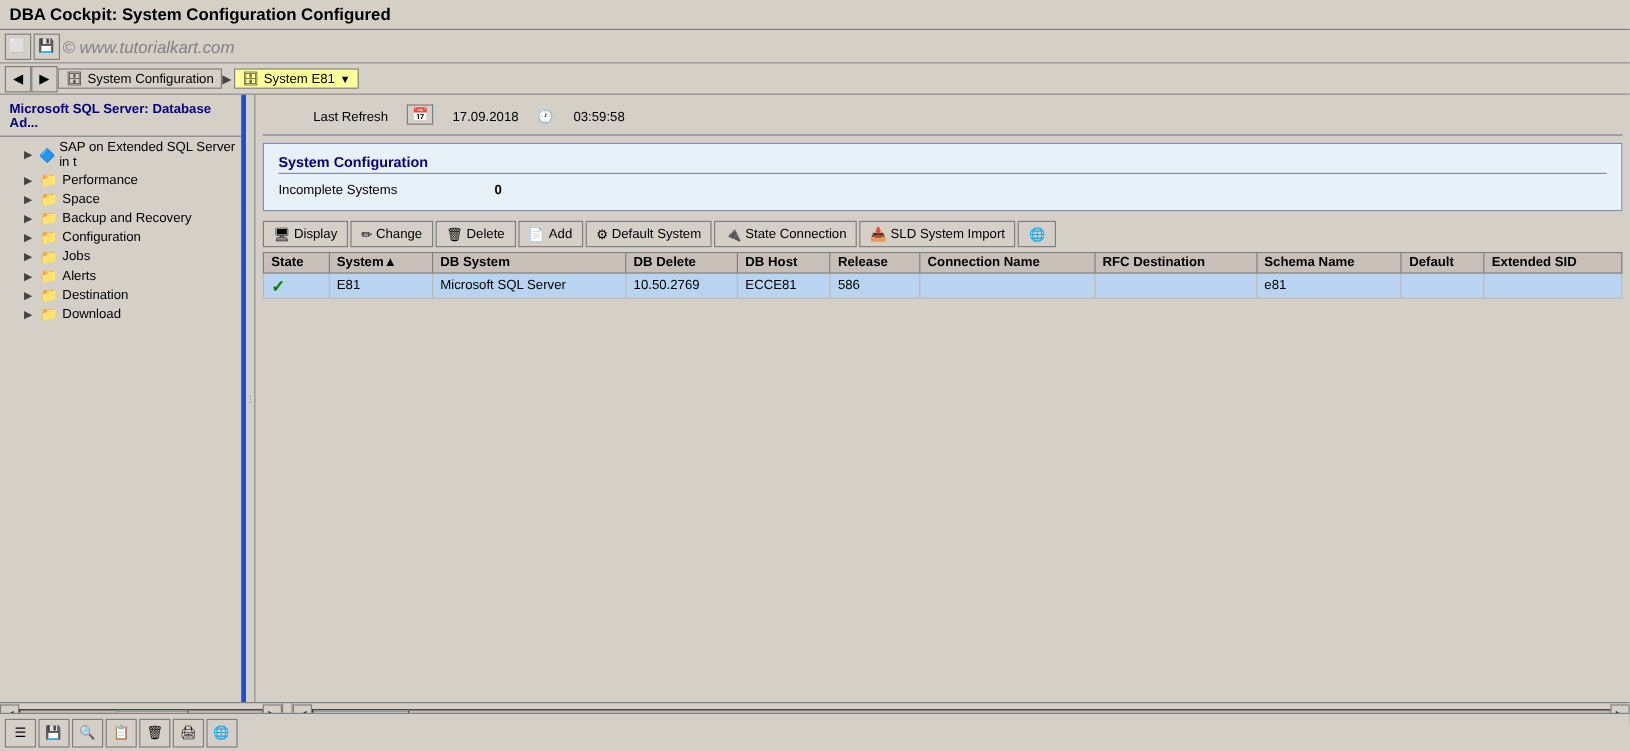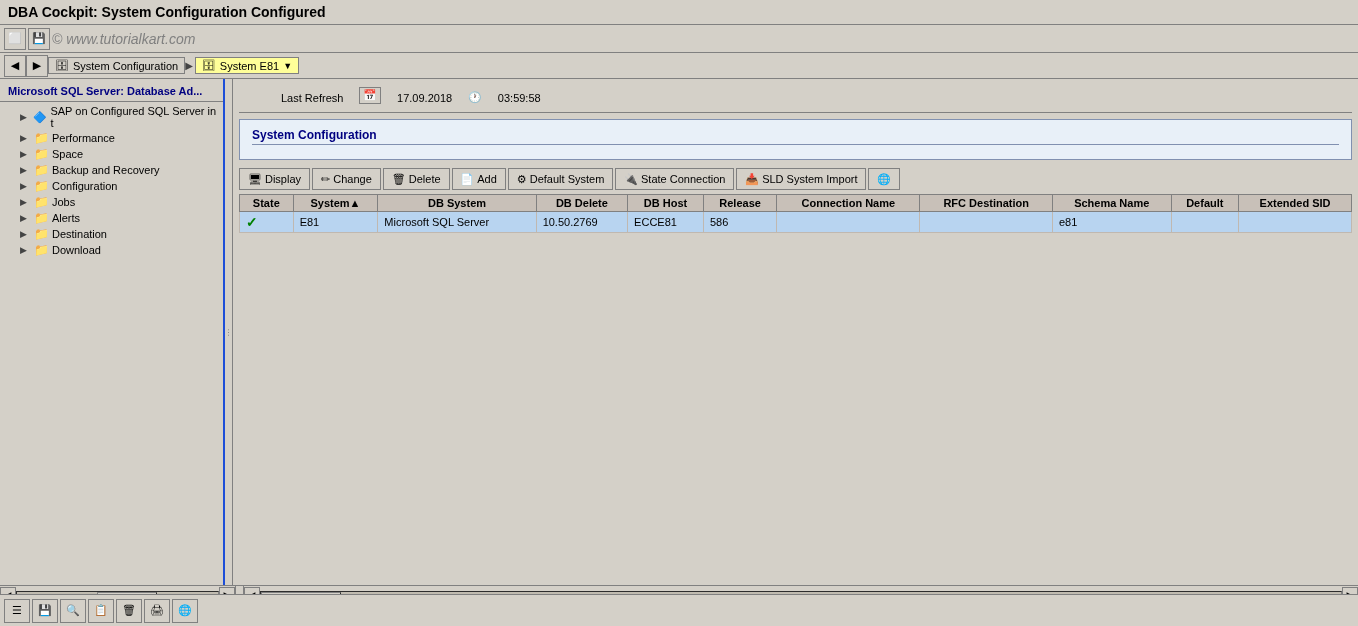--- a/index.html
+++ b/index.html
@@ -81,23 +81,23 @@
     }
 
     
     .main-area {
       display: flex;
       height: calc(100% - 120px);
     }
 
     
     .sidebar {
-      width: 225px;
-      background: #d4d0c8;
-      border-right: 2px solid #1d4ed8;
+      width: 205px;
+      background: #d4d0c8;
+      border-right: 4px solid #1d4ed8;
       overflow-y: auto;
       overflow-x: hidden;
       padding: 4px 0;
       flex-shrink: 0;
     }
     .sidebar-header {
       padding: 2px 8px;
       font-size: 11px;
       font-weight: bold;
       color: #000080;
@@ -202,21 +202,21 @@
     
     .data-table {
       width: 100%;
       border-collapse: collapse;
       font-size: 11px;
     }
     .data-table th {
       background: #c8c0b8;
       border: 1px solid #808080;
       padding: 2px 6px;
-      text-align: center;
+      text-align: left;
       font-weight: bold;
       font-size: 11px;
       white-space: nowrap;
       margin-top: 48px;
     }
     .data-table td {
       border: 1px solid #c0b8b0;
       padding: 2px 6px;
       background: #ffffff;
       white-space: nowrap;
@@ -317,21 +317,21 @@
   <div class="main-area">
 
     <div class="sidebar">
       <div class="sidebar-header">Microsoft SQL Server: Database Ad...</div>
       <div class="separator"></div>
 
       <div class="tree-item">
         <span class="indent"></span>
         <span class="expand-icon">▶</span>
         <span class="page-icon">🔷</span>
-        <span>SAP on Configured SQL Server in t</span>
+        <span>SAP on Extended SQL Server in t</span>
       </div>
       <div class="tree-item">
         <span class="indent"></span>
         <span class="expand-icon">▶</span>
         <span class="folder-icon">📁</span>
         <span>Performance</span>
       </div>
       <div class="tree-item">
         <span class="indent"></span>
         <span class="expand-icon">▶</span>
@@ -386,20 +386,24 @@
         <span>Last Refresh</span>
         <span class="calendar-icon">📅</span>
         <span>17.09.2018</span>
         <span>🕐</span>
         <span>03:59:58</span>
       </div>
       <div class="separator" style="margin-bottom:6px;"></div>
 
       <div class="config-box">
         <div class="config-box-title">System Configuration</div>
+        <div class="config-row">
+          <span class="config-label">Incomplete Systems</span>
+          <span class="config-value">0</span>
+        </div>
       </div>
 
       <div class="action-toolbar">
         <button class="action-btn">
           <span>🖥</span>
           <span>Display</span>
         </button>
         <button class="action-btn">
           <span>✏</span>
           <span>Change</span>

